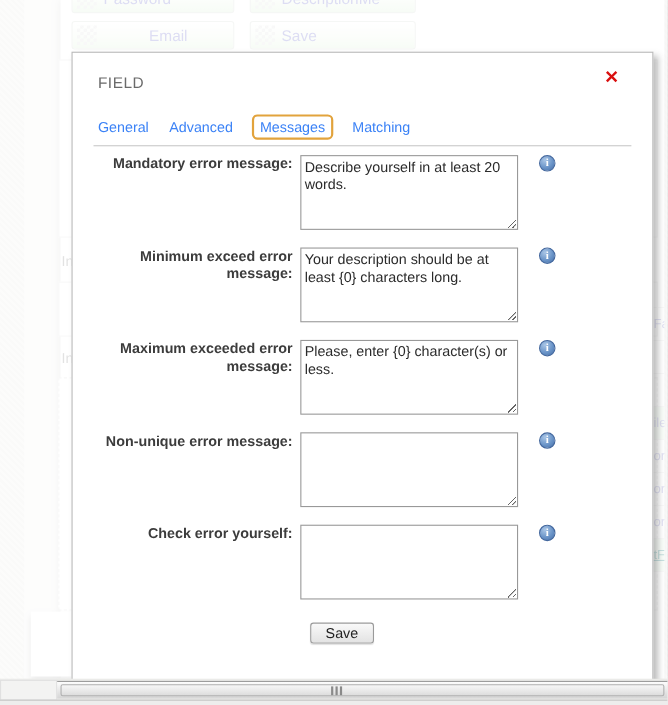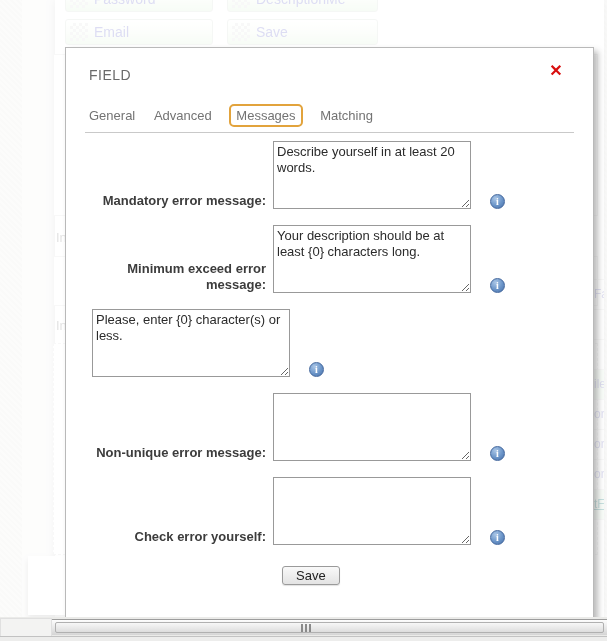--- a/index.html
+++ b/index.html
@@ -43,26 +43,26 @@
     background:#ffffff; border:1px solid #b9b9b9;
     box-shadow:4px 4px 6px rgba(60,60,60,0.35);
     z-index:10;
   }
   .modal-title { margin:19px 0 4px 23px; font-size:14px; color:#6a6a6a; letter-spacing:0.5px; }
   .modal-close {
     position:absolute; top:14px; right:28px; width:18px; height:18px;
     color:#d90f0f; font-size:16px; font-weight:bold; line-height:18px; text-align:center; cursor:pointer;
   }
   .tabs { margin:25px 0 0 22px; font-size:13px; }
-  .tab { color:#737373; text-decoration:none; margin-right:13px; padding:3px 1px; cursor:pointer; }
+  .tab { color:#3b82f6; text-decoration:none; margin-right:13px; padding:3px 1px; cursor:pointer; }
   .tab.active { border:2px solid #e2a33c; border-radius:5px; padding:2px 5px; }
   .tab-rule { margin:9px 19px 0 19px; border:none; border-top:1px solid #c9c9c9; }
 
   .form { margin-top:8px; }
-  .form-row { display:flex; align-items:flex-end; padding-left:19px; margin-bottom:16px; }
+  .form-row { display:flex; align-items:flex-start; padding-left:19px; margin-bottom:16px; }
   .form-label { width:181px; text-align:right; font-size:13px; font-weight:bold; color:#3c3c3c; line-height:16px; }
   .form-textarea {
     margin-left:7px; width:198px; height:68px; padding:2px 3px;
     border:1px solid #999999; font-family:"Liberation Sans", sans-serif;
     font-size:13px; line-height:16px; color:#2b2b2b; resize:both; outline:none;
   }
   .info-icon {
     margin-left:19px; width:15px; height:15px; border-radius:50%;
     background:radial-gradient(circle at 35% 28%, #aac6e6, #6a94c8 55%, #476ea6);
     border:1px solid #44689e;
@@ -96,21 +96,21 @@
   <div class="bg-page"></div>
 
   <div class="bg-btn" style="left:65px; top:-14px; width:148px; z-index:2;">
     <span class="grip"></span>
     <span>Password</span>
   </div>
   <div class="bg-btn" style="left:227px; top:-14px; width:151px; z-index:2;">
     <span class="grip"></span>
     <span>DescriptionMe</span>
   </div>
-  <div class="bg-btn" style="left:65px; top:19px; width:148px; z-index:2;">
+  <div class="bg-btn" style="left:65px; top:19px; width:148px; z-index:2;text-align:center;">
     <span class="grip"></span>
     <span>Email</span>
   </div>
   <div class="bg-btn" style="left:227px; top:19px; width:151px; z-index:2;">
     <span class="grip"></span>
     <span>Save</span>
   </div>
 
   <div class="bg-panel" style="left:53px; top:54px; width:545px; height:162px; z-index:1;"></div>
   <div class="bg-label-in" style="left:56px; top:230px; z-index:2;">In</div>
@@ -154,20 +154,21 @@
         <div class="info-icon">i</div>
       </div>
 
       <div class="form-row">
         <div class="form-label">Minimum exceed error message:</div>
         <textarea class="form-textarea" style="">Your description should be at least {0} characters long.</textarea>
         <div class="info-icon">i</div>
       </div>
 
       <div class="form-row">
+        <div class="form-label">Maximum exceeded error message:</div>
         <textarea class="form-textarea" style="">Please, enter {0} character(s) or less.</textarea>
         <div class="info-icon">i</div>
       </div>
 
       <div class="form-row">
         <div class="form-label">Non-unique error message:</div>
         <textarea class="form-textarea" style=""></textarea>
         <div class="info-icon">i</div>
       </div>
 

